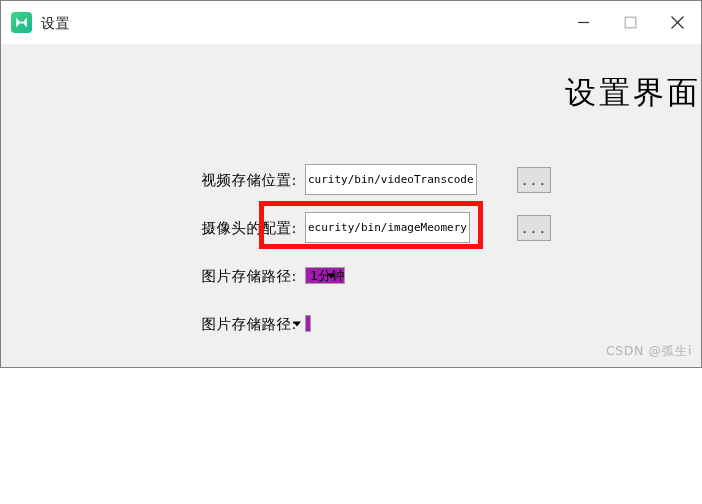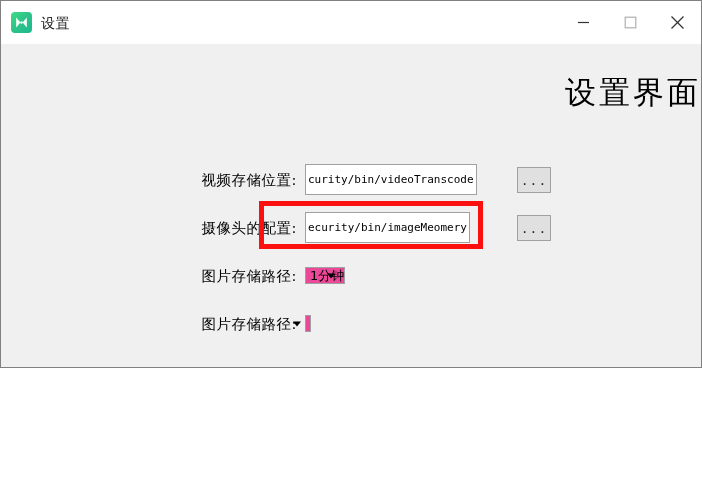--- a/index.html
+++ b/index.html
@@ -143,21 +143,21 @@
     overflow: hidden;
     white-space: nowrap;
     outline: none;
   }
   .combo {
     position: relative;
     width: 198px;
     height: 26px;
     box-sizing: border-box;
     border: 1px solid #a0a0a0;
-    background: #ec4899;
+    background: #a21caf;
     font-family: "DejaVu Sans Mono", "Liberation Mono", monospace;
     font-size: 12.5px;
     color: #000000;
     line-height: 24px;
     padding-left: 4px;
     white-space: nowrap;
     overflow: hidden;
   }
   .combo.cn {
     font-family: "DejaVu Sans", "Liberation Sans", sans-serif;
@@ -318,15 +318,16 @@
         </span>
       </div>
 
     </div>
 
     <div class="buttons">
       <span class="btn">取消</span>
       <span class="btn">确定</span>
     </div>
 
+    <div class="watermark">CSDN @弧生i</div>
 
   </div>
 </div>
 
 </body></html>

